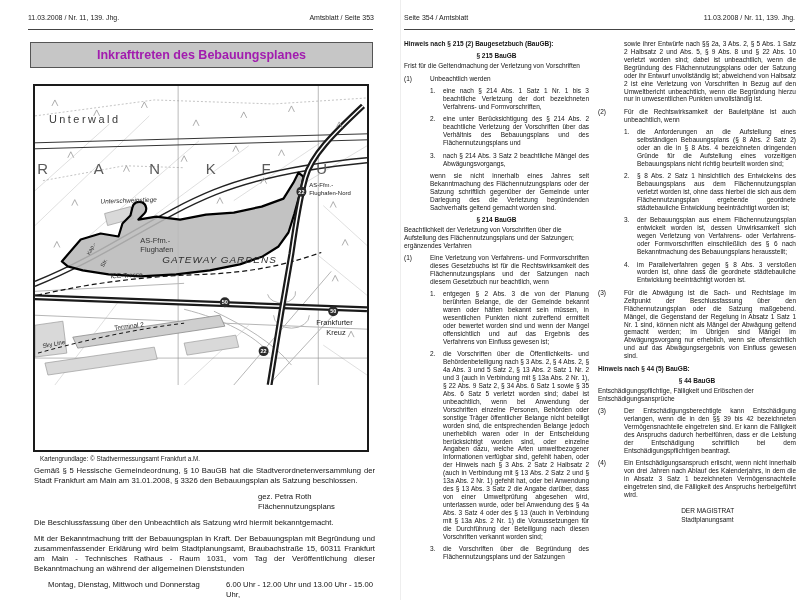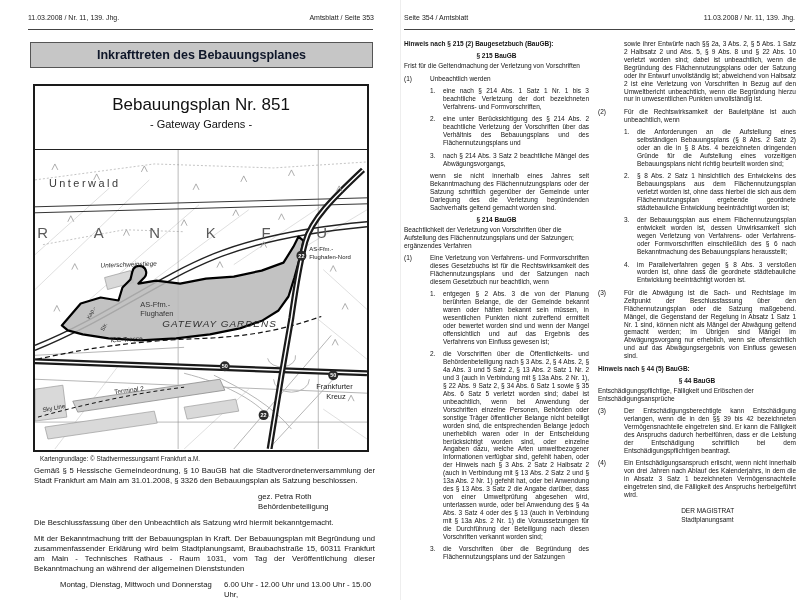--- a/index.html
+++ b/index.html
@@ -8,32 +8,32 @@
   .page{position:absolute;top:0;height:600px;}
   .page-left{left:0;width:400px;}
   .page-right{left:400px;width:400px;border-left:1px solid #eee;}
   .runhead{position:absolute;top:14px;font-size:7px;color:#222;}
   .runrule{position:absolute;top:29px;height:0;border-top:1px solid #444;}
   
   .pl-head-l{left:28px;} .pl-head-r{right:26px;}
   .pl-rule{left:28px;width:345px;}
   .titlebar{position:absolute;left:30px;top:42px;width:341px;height:24px;background:#c6c6c6;
             border:1px solid #555;display:flex;align-items:center;justify-content:center;
-            font-weight:bold;font-size:12.5px;color:#0f172a;}
+            font-weight:bold;font-size:12.5px;color:#a21caf;}
   .figure{position:absolute;left:33px;top:84px;width:336px;height:368px;border:2px solid #1a1a1a;background:#fff;box-sizing:border-box;}
   .fig-title{height:63px;border-bottom:1.5px solid #222;text-align:center;}
   .fig-title .t1{font-size:17px;padding-top:9px;color:#111;}
   .fig-title .t2{font-size:11px;padding-top:3px;color:#111;}
   .fig-map{width:332px;height:299px;display:block;}
   .caption{position:absolute;left:40px;top:455px;font-size:6.3px;color:#222;}
   .body-text{position:absolute;left:28px;top:466px;width:347px;font-size:7.7px;line-height:1.3;color:#141414;}
   .body-text p{margin:0 0 6px 6px;text-align:justify;}
   .sig-left{margin:2px 25px 6px auto;width:92px;text-align:left;}
   .sig-left div{margin:0;}
-  .hours{margin:0 0 5px 32px;display:grid;grid-template-columns:152px 1fr;column-gap:12px;}
+  .hours{margin:0 0 5px 20px;display:grid;grid-template-columns:152px 1fr;column-gap:26px;}
   
   .pr-head-l{left:403px;} .pr-head-r{right:6px;}
   .cols{position:absolute;left:403px;top:40px;width:392px;display:flex;gap:9px;}
   .col{font-size:6.5px;line-height:1.22;color:#141414;}
   .col-a{width:185px;} .col-b{width:198px;}
   .blk{margin:0 0 4.5px 0;}
   .blk.h{font-weight:bold;}
   .blk.hc{font-weight:bold;text-align:center;margin-bottom:2px;}
   .blk.p{text-align:left;}
   .blk.i1{display:flex;} .blk.i1 .lbl{flex:0 0 26px;}
@@ -50,24 +50,20 @@
 <div class="sheet">
 
   <div class="page page-left">
     <div class="runhead pl-head-l">11.03.2008 / Nr. 11, 139. Jhg.</div>
     <div class="runhead pl-head-r">Amtsblatt / Seite 353</div>
     <div class="runrule pl-rule"></div>
 
     <div class="titlebar">Inkrafttreten des Bebauungsplanes</div>
 
     <div class="figure">
-      <div class="fig-title">
-        <div class="t1">Bebauungsplan Nr. 851</div>
-        <div class="t2">- Gateway Gardens -</div>
-      </div>
       <svg class="fig-map" viewBox="0 0 334 300" preserveAspectRatio="none">
 
         <g stroke="#d6d6d6" stroke-width="0.8" fill="none">
           <path d="M0,105 L75,38"></path>
             <path d="M0,140 L115,30"></path>
             <path d="M55,150 L165,55"></path>
           <path d="M120,130 L215,60"></path>
             <path d="M200,115 L290,55"></path>
             <path d="M250,110 L334,60"></path>
           <path d="M290,120 L334,160"></path>
@@ -183,21 +179,21 @@
         <text x="283" y="240" font-size="7.5" fill="#222">Frankfurter</text>
         <text x="293" y="250" font-size="7.5" fill="#222">Kreuz</text>
       </svg>
     </div>
     <div class="caption">Kartengrundlage: © Stadtvermessungsamt Frankfurt a.M.</div>
 
     <div class="body-text">
       <p>Gemäß § 5 Hessische Gemeindeordnung, § 10 BauGB hat die Stadtverordnetenversammlung der Stadt Frankfurt am Main am 31.01.2008, § 3326 den Bebauungsplan als Satzung beschlossen.</p>
       <div class="sig-left">
         <div>gez. Petra Roth</div>
-        <div>Behördenbeteiligung</div>
+        <div>Flächennutzungsplans</div>
       </div>
       <p>Die Beschlussfassung über den Unbeachtlich als Satzung wird hiermit bekanntgemacht.</p>
       <p>Mit der Bekanntmachung tritt der Bebauungsplan in Kraft. Der Bebauungsplan mit Begründung und zusammenfassender Erklärung wird beim Stadtplanungsamt, Braubachstraße 15, 60311 Frankfurt am Main - Technisches Rathaus - Raum 1031, vom Tag der Veröffentlichung dieser Bekanntmachung an während der allgemeinen Dienststunden</p>
       <div class="hours">
         <span>Montag, Dienstag, Mittwoch und Donnerstag</span>
         <span>6.00 Uhr - 12.00 Uhr und 13.00 Uhr - 15.00 Uhr,</span>
 
       </div>
 
     </div>

